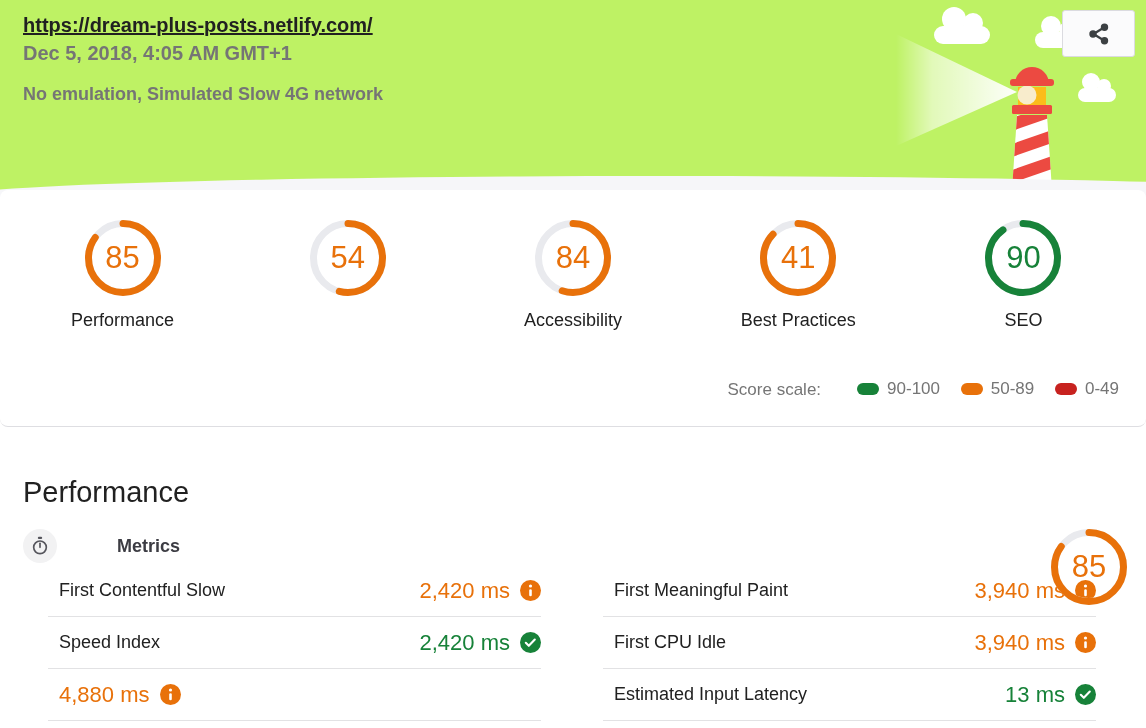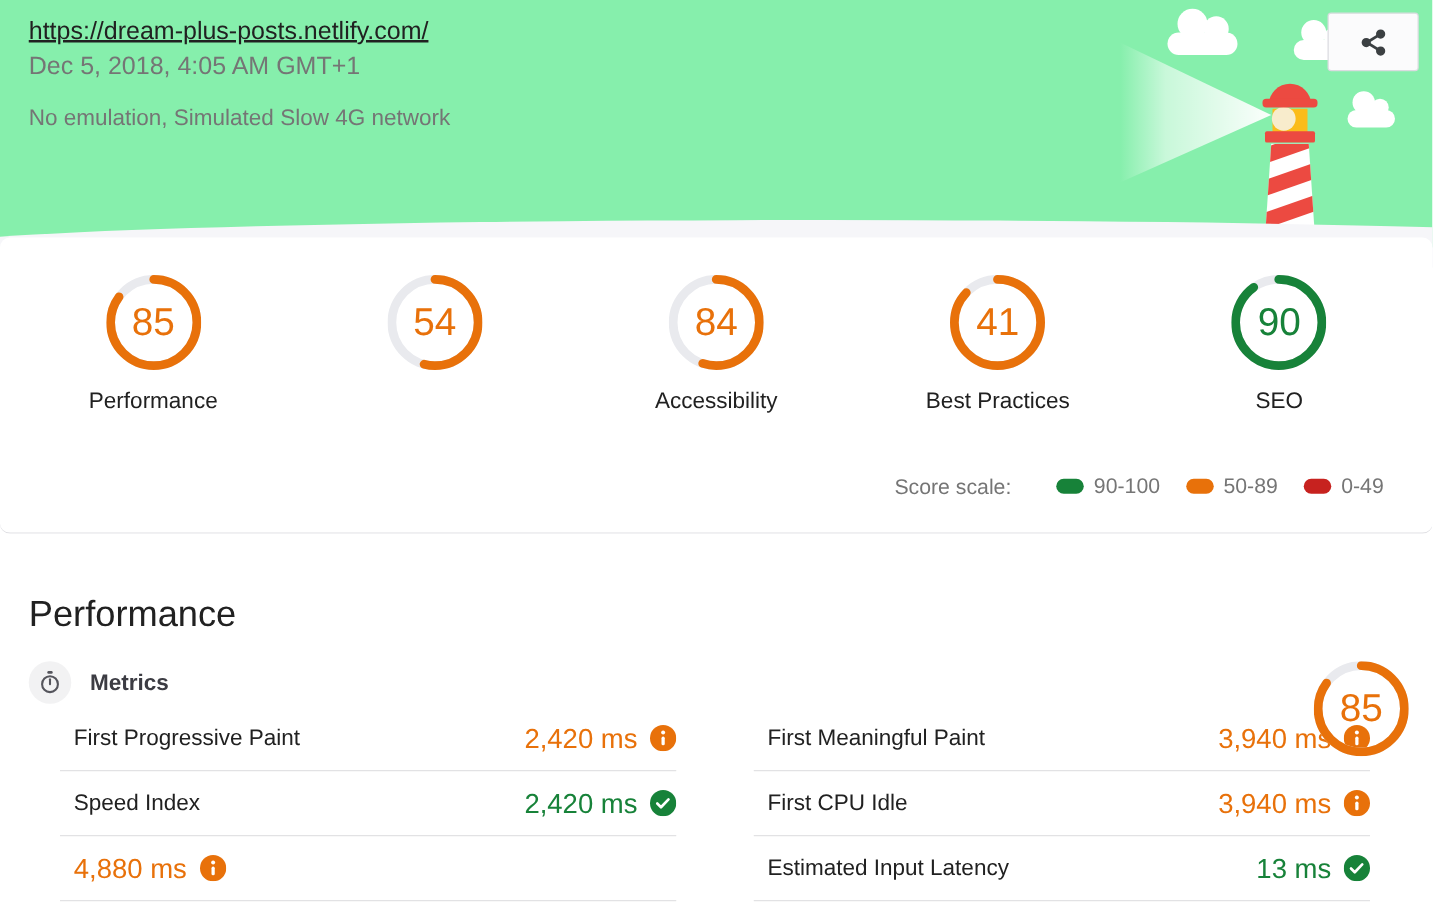--- a/index.html
+++ b/index.html
@@ -2,21 +2,21 @@
 <html><head>
 <meta charset="utf-8">
 <style>
   html,body{margin:0;padding:0;}
   body{
     width:1146px;height:728px;overflow:hidden;background:#fff;
     font-family:"Liberation Sans",sans-serif;color:#212121;
     position:relative;
   }
   
-  .hero{position:relative;height:198px;background:#86efac;}
+  .hero{position:relative;height:198px;background:#bef264;font-weight:bold;}
   .scene{position:absolute;top:0;right:0;}
   .hill{position:absolute;left:-5%;bottom:-22px;width:125%;height:44px;
         background:#F6F6F9;border-radius:50%;}
   .hero-text{position:absolute;left:23px;top:13px;z-index:3;}
   .url{display:inline-block;font-size:20px;line-height:24px;color:#212121;
        text-decoration:underline;margin-bottom:7px;cursor:pointer;}
   .ts{font-size:20px;line-height:19px;color:#757575;margin-bottom:20px;}
   .env{font-size:18px;line-height:22px;color:#757575;}
   .share-btn{position:absolute;top:10px;right:11px;width:73px;height:47px;z-index:3;
        background:#FBFBFC;border:1px solid #DBDBE0;border-radius:3px;
@@ -24,29 +24,29 @@
   
   .scores-card{position:relative;z-index:4;margin-top:-8px;background:#fff;
        border-radius:8px;border-bottom:1px solid #DEDEE2;}
   .gauges{display:flex;margin:0 10px;padding-top:30px;}
   .gauge-item{flex:1;display:flex;flex-direction:column;align-items:center;cursor:pointer;}
   .gauge-wrap{position:relative;width:76px;height:76px;}
   .gauge-num{position:absolute;inset:0;display:flex;align-items:center;
        justify-content:center;font-size:31px;}
   .gauge-label{margin-top:14px;font-size:18px;line-height:21px;color:#212121;text-align:center;}
   .legend{display:flex;justify-content:flex-end;align-items:center;
-       margin-top:48px;padding:0 39px 26px 0;font-size:17px;color:#757575;}
+       margin-top:48px;padding:0 27px 26px 0;font-size:17px;color:#757575;}
   .legend-label{margin-right:20px;}
   .legend-item{display:inline-flex;align-items:center;margin-left:16px;}
   .pill{display:inline-block;width:22px;height:12px;border-radius:6px;margin-right:8px;}
   
   main{position:relative;padding:0 23px;}
   h1{margin:48px 0 0 0;font-size:29px;line-height:34px;font-weight:400;color:#212121;}
   #perf-gauge{position:absolute;top:54px;right:19px;width:76px;height:76px;}
-  .metrics-head{display:flex;align-items:center;margin-top:20px;}
+  .metrics-head{display:flex;align-items:center;margin-top:20px;gap:45px;}
   .chip{width:34px;height:34px;border-radius:50%;background:#F2F2F3;
        display:flex;align-items:center;justify-content:center;margin-right:15px;}
   .metrics-title{font-size:18px;font-weight:bold;color:#3C3C43;}
   .metrics-grid{display:grid;grid-template-columns:1fr 1fr;column-gap:62px;
        margin:2px 27px 0 25px;}
   .mrow{display:flex;align-items:center;height:51px;
        border-bottom:1px solid #E2E2E4;padding-left:11px;}
   .mlabel{flex:1;font-size:18px;color:#212121;}
   .mval{font-size:22px;margin-right:10px;}
   .micon{width:21px;height:21px;display:inline-flex;cursor:pointer;}
@@ -207,21 +207,21 @@
         <circle cx="12" cy="13.6" r="7.6" fill="none" stroke="#55555C" stroke-width="2"></circle>
         <line x1="12" y1="13.6" x2="12" y2="8.8" stroke="#55555C" stroke-width="2" stroke-linecap="round"></line>
       </svg>
     </span>
     <span class="metrics-title">Metrics</span>
   </div>
 
   <div class="metrics-grid">
     <div class="mcol">
   <div class="mrow">
-    <span class="mlabel">First Progressive Paint</span>
+    <span class="mlabel">First Contentful Slow</span>
     <span class="mval" style="color: rgb(232, 113, 10);">2,420 ms</span>
     <span class="micon">
             <svg width="21" height="21" viewBox="0 0 21 21">
               <circle cx="10.5" cy="10.5" r="10.5" fill="#E8710A"></circle>
     <circle cx="10.5" cy="6" r="1.6" fill="#fff"></circle>
               <rect x="9.2" y="9.2" width="2.6" height="7" rx="1.3" fill="#fff"></rect>
             </svg>
           </span>
   </div>
 

